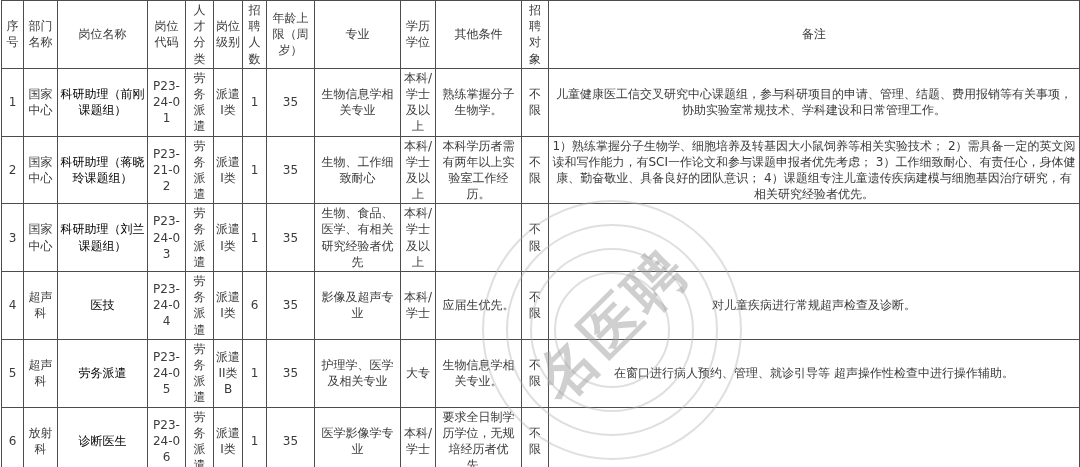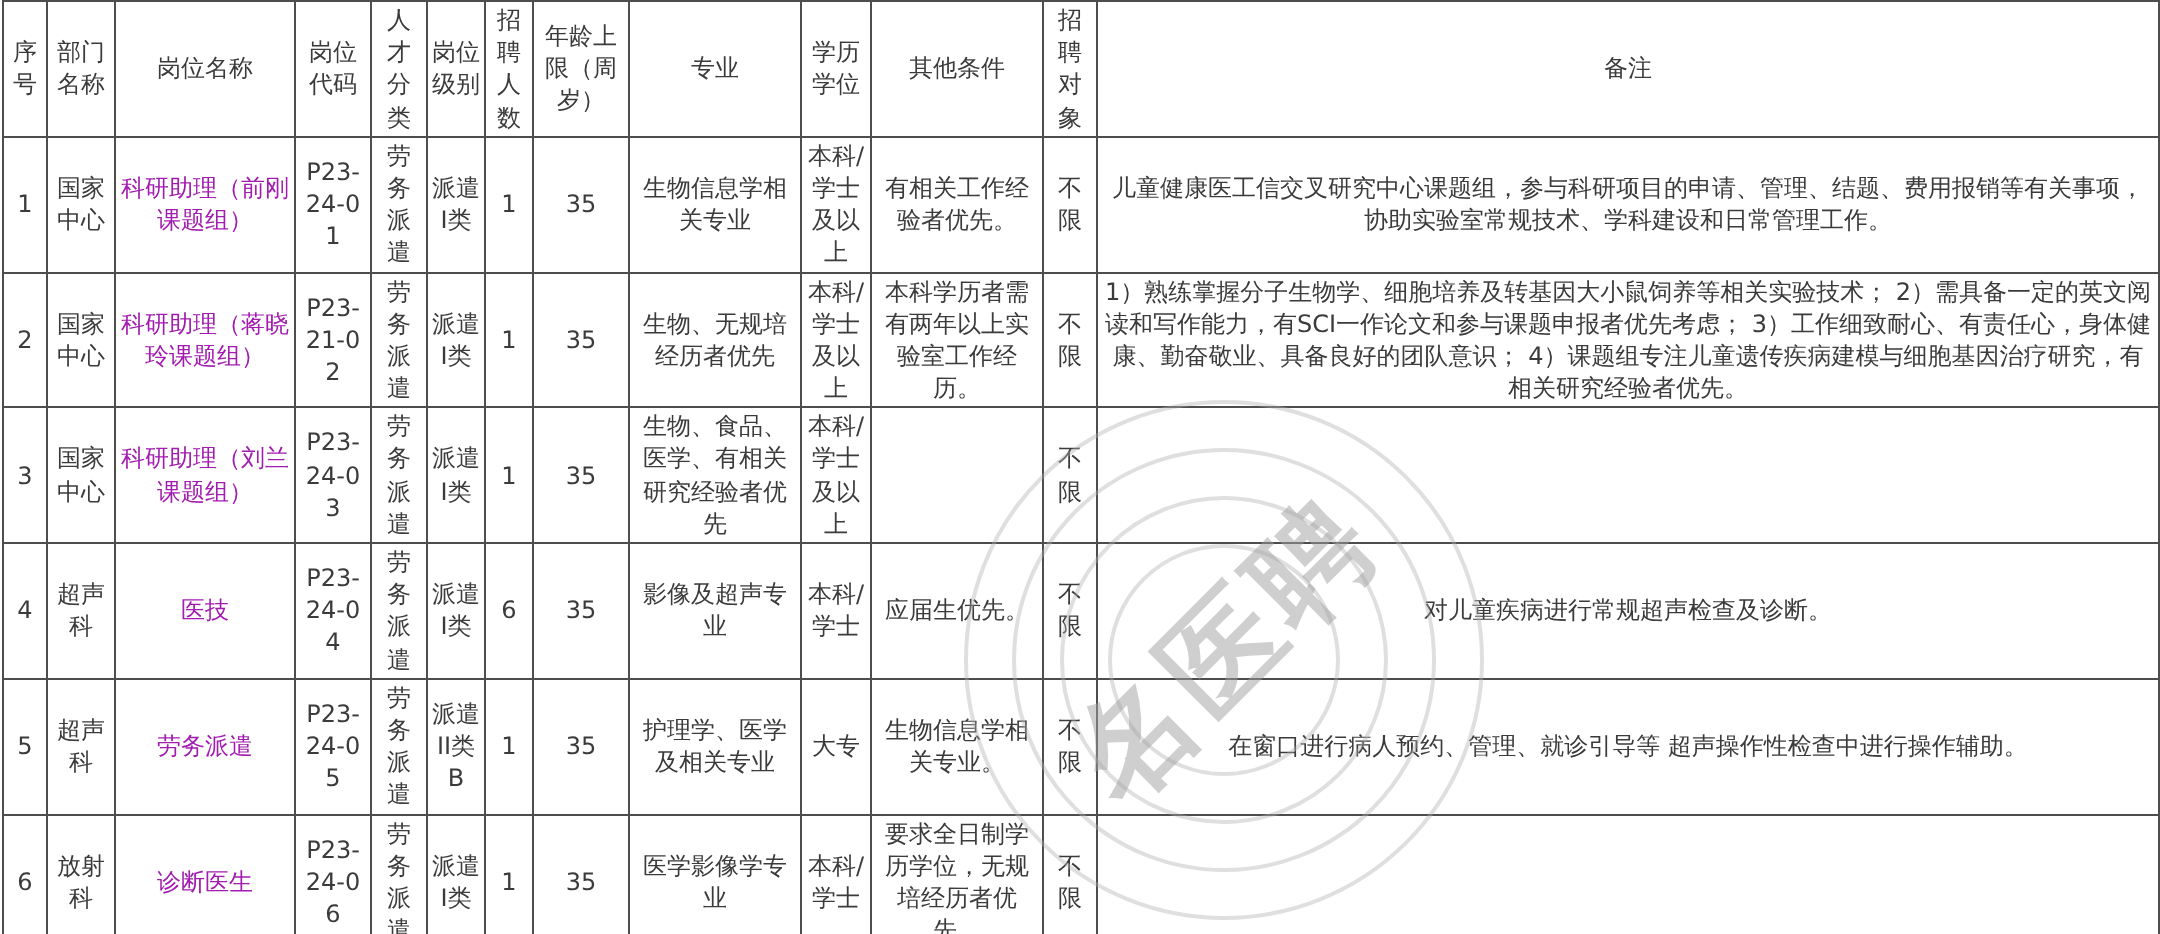--- a/index.html
+++ b/index.html
@@ -22,21 +22,21 @@
   .job-table thead tr { height:31px; }
   .job-table tbody tr:nth-child(1){height:56px}
   .job-table tbody tr:nth-child(2){height:53px}
   .job-table tbody tr:nth-child(3){height:47px}
   .job-table tbody tr:nth-child(4){height:29px}
   .job-table tbody tr:nth-child(5){height:45px}
   .job-table tbody tr:nth-child(6){height:48px}
   .job-table tbody tr:nth-child(7){height:57px}
   .job-table tbody tr:nth-child(8){height:53px}
   .job-table tbody tr:nth-child(9){height:46px}
-  td.title-cell { color:#a21caf;font-family:Liberation Serif, serif; }
+  td.title-cell { color:#000000;font-family:Liberation Serif, serif; }
   
   .watermark {
     position:absolute; left:468px; top:210px; width:290px; height:230px;
     pointer-events:none; z-index:5;
   }
   .wm-circle {
     position:absolute; border:2px solid rgba(175,175,175,0.40); border-radius:50%;
   }
   .wm-c1 { width:256px; height:256px; left:14px;  top:-10px; }
   .wm-c2 { width:208px; height:208px; left:38px;  top:14px; }
@@ -93,34 +93,34 @@
         <td>1</td>
         <td>国家中心</td>
         <td class="title-cell">科研助理（前刚课题组）</td>
         <td>P23-24-01</td>
         <td>劳务派遣</td>
         <td>派遣I类</td>
         <td>1</td>
         <td>35</td>
         <td>生物信息学相关专业</td>
         <td>本科/学士及以上</td>
-        <td>有相关工作经验者优先。</td>
+        <td>熟练掌握分子生物学。</td>
         <td>不限</td>
         <td>儿童健康医工信交叉研究中心课题组，参与科研项目的申请、管理、结题、费用报销等有关事项，协助实验室常规技术、学科建设和日常管理工作。</td>
       </tr>
       <tr>
         <td>2</td>
         <td>国家中心</td>
         <td class="title-cell">科研助理（蒋晓玲课题组）</td>
         <td>P23-21-02</td>
         <td>劳务派遣</td>
         <td>派遣I类</td>
         <td>1</td>
         <td>35</td>
-        <td>生物、无规培经历者优先</td>
+        <td>生物、工作细致耐心</td>
         <td>本科/学士及以上</td>
         <td>本科学历者需有两年以上实验室工作经历。</td>
         <td>不限</td>
         <td>1）熟练掌握分子生物学、细胞培养及转基因大小鼠饲养等相关实验技术；  2）需具备一定的英文阅读和写作能力，有SCI一作论文和参与课题申报者优先考虑；  3）工作细致耐心、有责任心，身体健康、勤奋敬业、具备良好的团队意识；  4）课题组专注儿童遗传疾病建模与细胞基因治疗研究，有相关研究经验者优先。</td>
       </tr>
       <tr>
         <td>3</td>
         <td>国家中心</td>
         <td class="title-cell">科研助理（刘兰课题组）</td>
         <td>P23-24-03</td>

